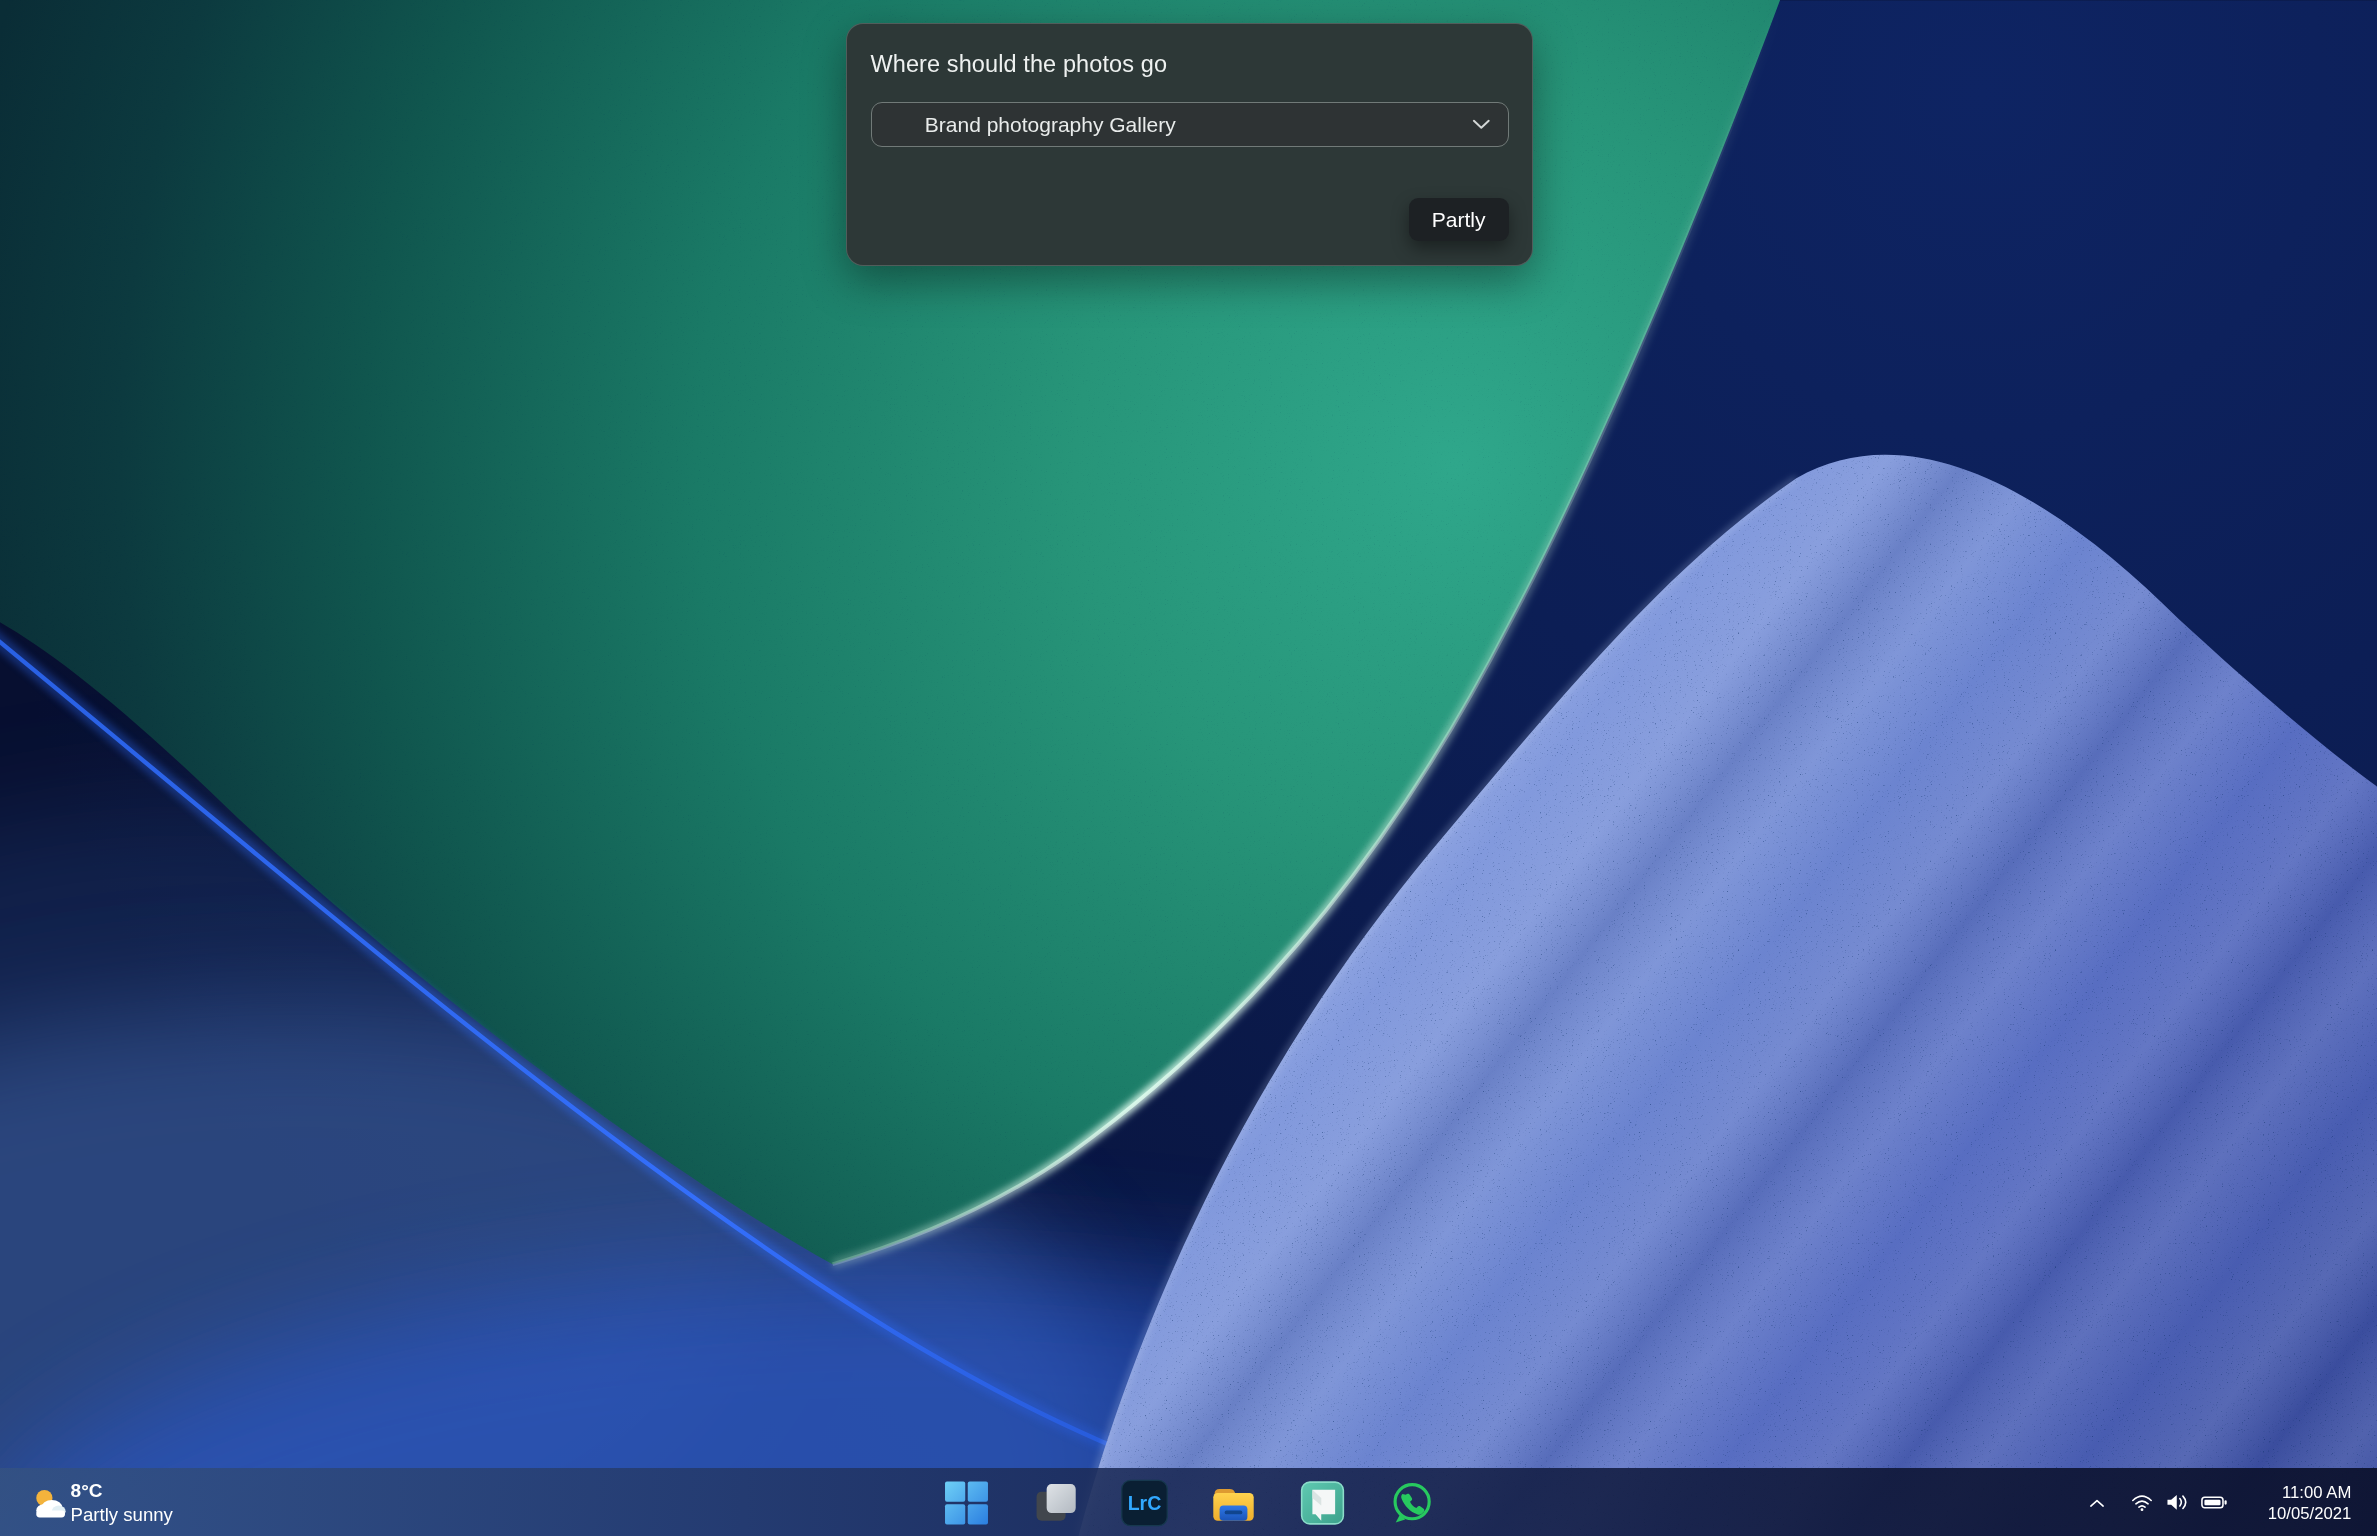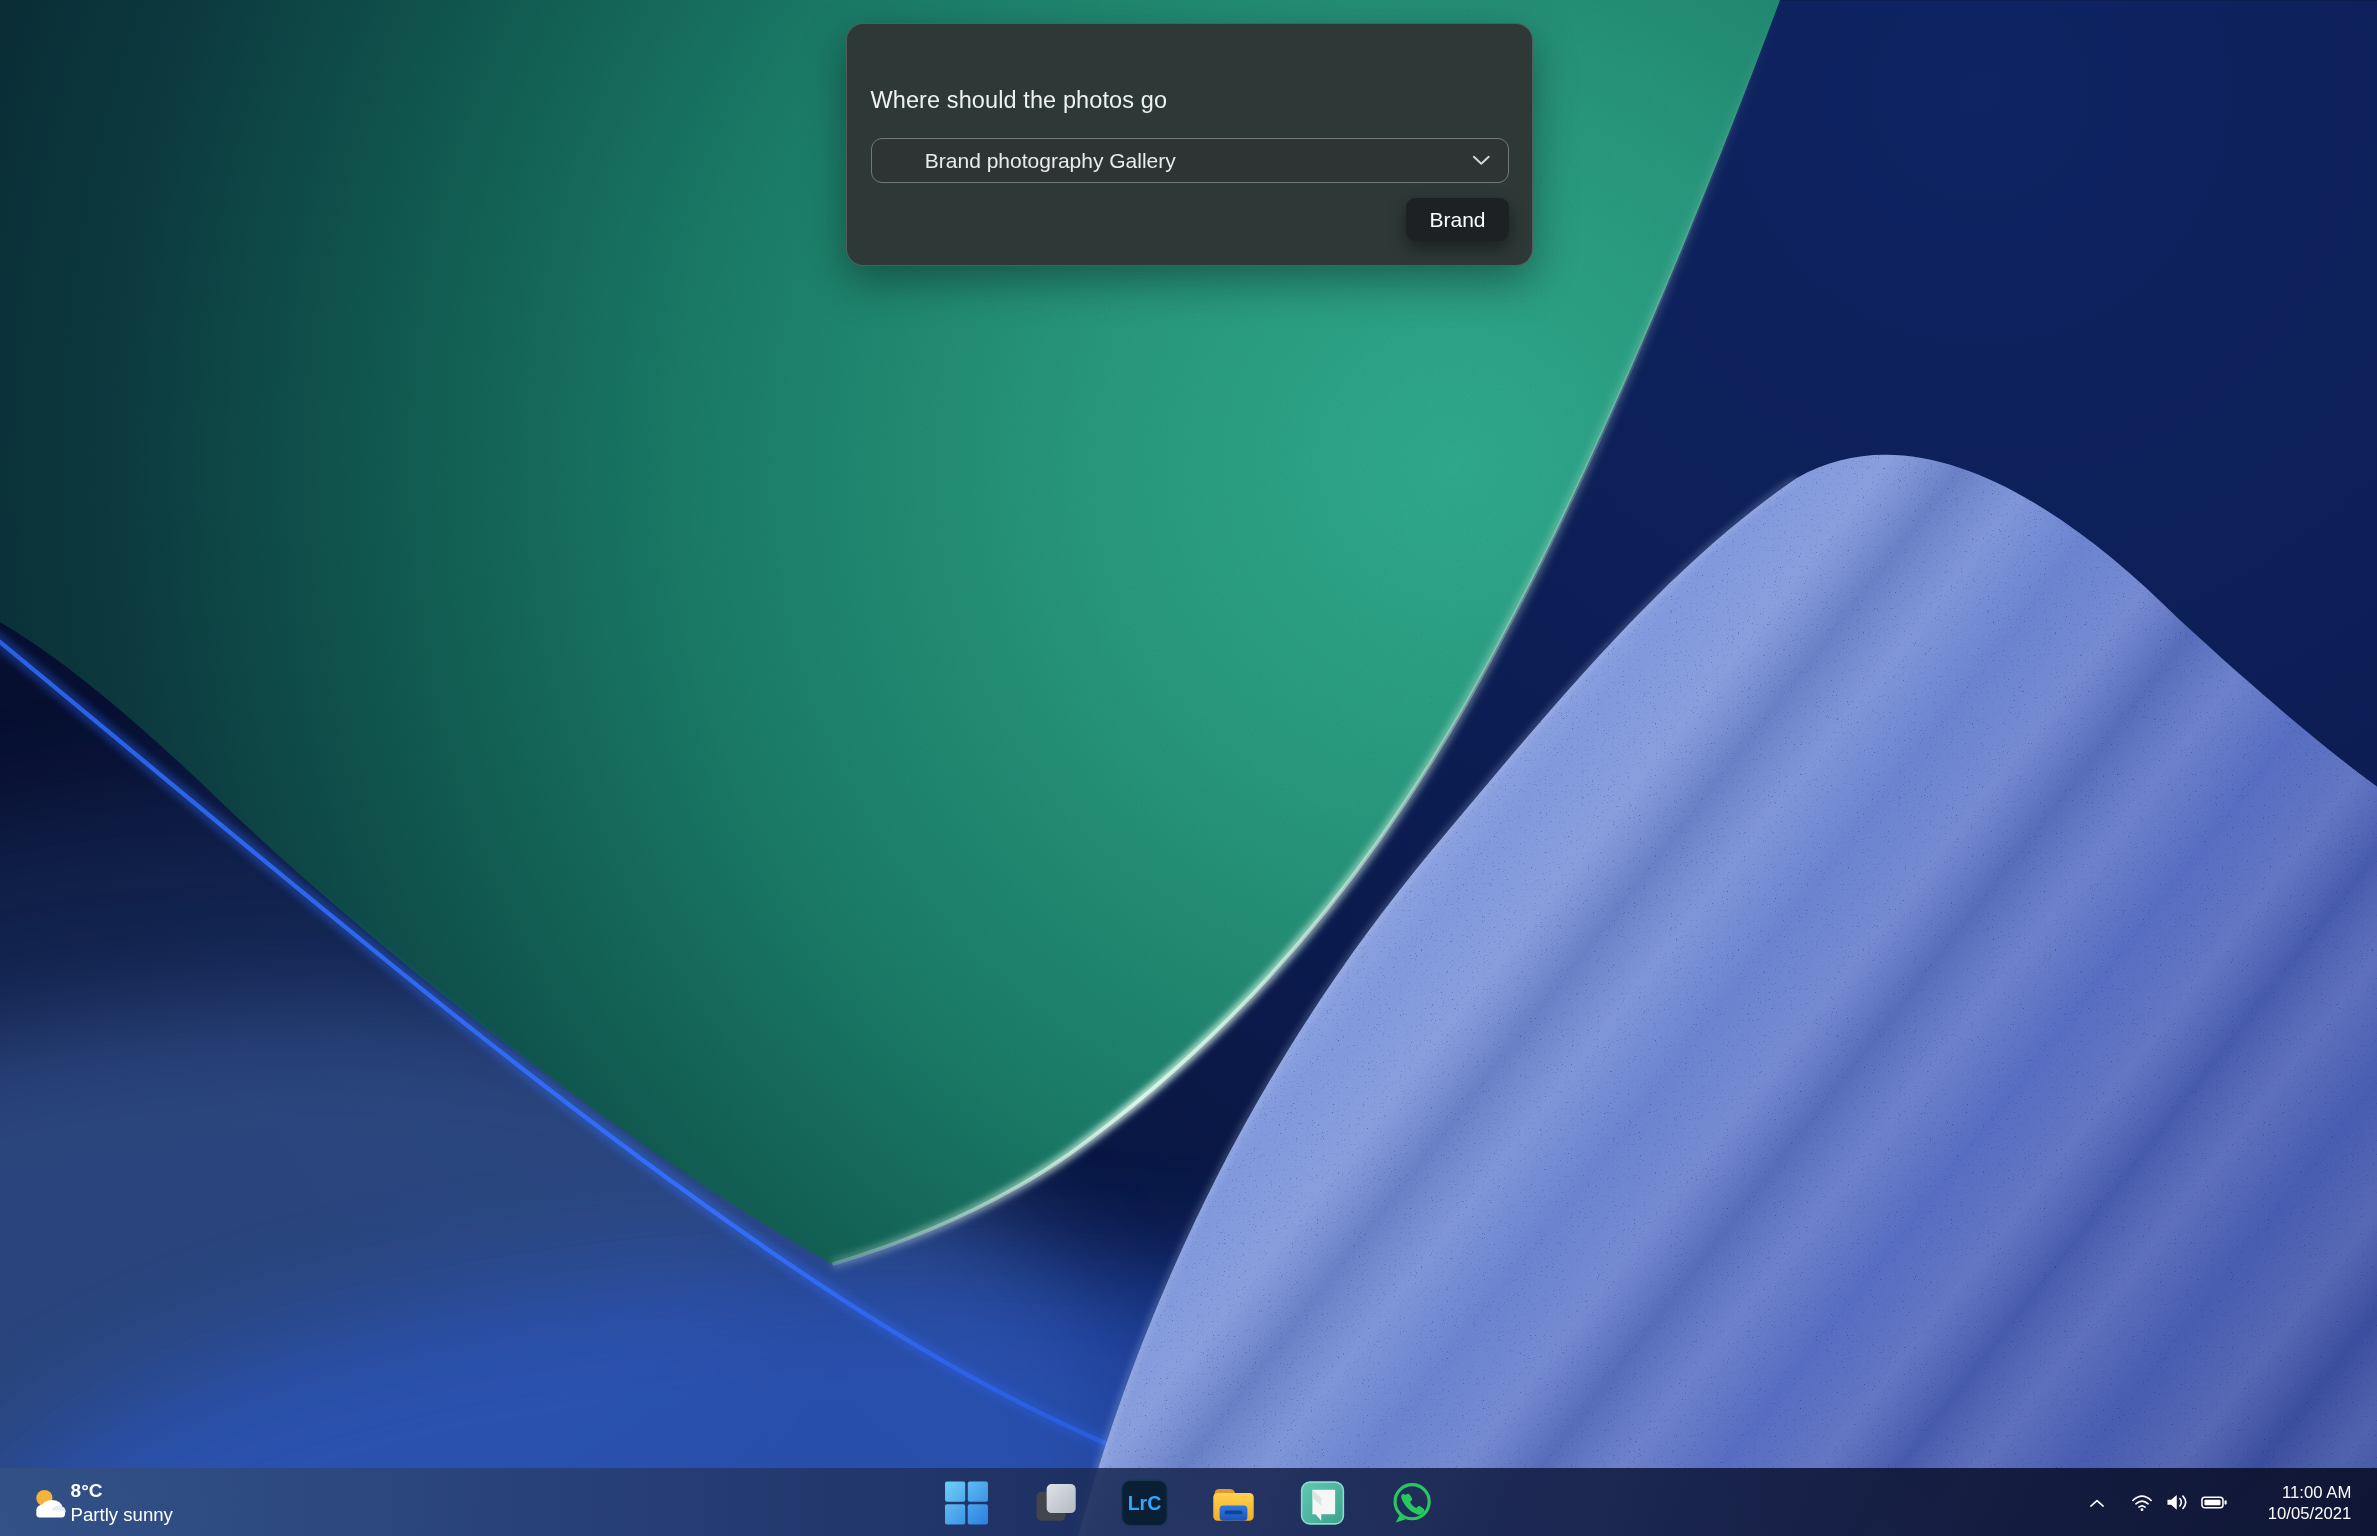--- a/index.html
+++ b/index.html
@@ -15,21 +15,21 @@
   .dialog{
     position:absolute;left:846px;top:23px;width:687px;height:243px;
     box-sizing:border-box;
     background:var(--dialog-bg,#2d3837);
     border:1.2px solid rgba(165,178,175,.30);
     border-radius:17.3px;
     padding:26px 23.5px 24px 23.5px;
     display:flex;flex-direction:column;
     box-shadow:0 15px 43px rgba(0,0,0,.38);
   }
-  .dialog-title{color:#eef1f0;font-size:23.5px;line-height:28.5px;letter-spacing:0.1px;margin-top:36px;}
+  .dialog-title{color:#eef1f0;font-size:23.5px;line-height:28.5px;letter-spacing:0.1px;}
   .select{
     margin-top:23.5px;height:45px;box-sizing:border-box;
     background:#2e3334;border:1.2px solid #717a78;border-radius:11px;
     display:flex;align-items:center;padding:0 17.3px;cursor:pointer;
   }
   .select-value{color:#e9eceb;font-size:21px;flex:1;white-space:nowrap;overflow:hidden;margin-left:36px;}
   .select svg.chev{width:18.6px;height:10.5px;flex:none;}
   .start-btn{
     margin-top:auto;align-self:flex-end;
     background:var(--button-bg,#1d2124);color:#fff;
@@ -164,21 +164,21 @@
 <div class="dialog">
   <div class="dialog-title">Where should the photos go</div>
 
   <div class="select" role="combobox">
     <span class="select-value">Brand photography Gallery</span>
     <svg class="chev" viewBox="0 0 30 17">
       <path d="M3 3 L15 14 L27 3" fill="none" stroke="#d3d7d6" stroke-width="3.2" stroke-linecap="round" stroke-linejoin="round"></path>
     </svg>
   </div>
 
-  <button class="start-btn">Brand</button>
+  <button class="start-btn">Partly</button>
 </div>
 
 <div class="taskbar">
 
   <div class="weather">
     <svg viewBox="0 0 64 64">
       <circle cx="23" cy="24" r="13" fill="#f3b33c"></circle>
       <ellipse cx="35" cy="40" rx="17" ry="13" fill="#ffffff"></ellipse>
       <ellipse cx="22" cy="44" rx="12" ry="10" fill="#ffffff"></ellipse>
       <ellipse cx="46" cy="45" rx="11" ry="9" fill="#e2eff4"></ellipse>

